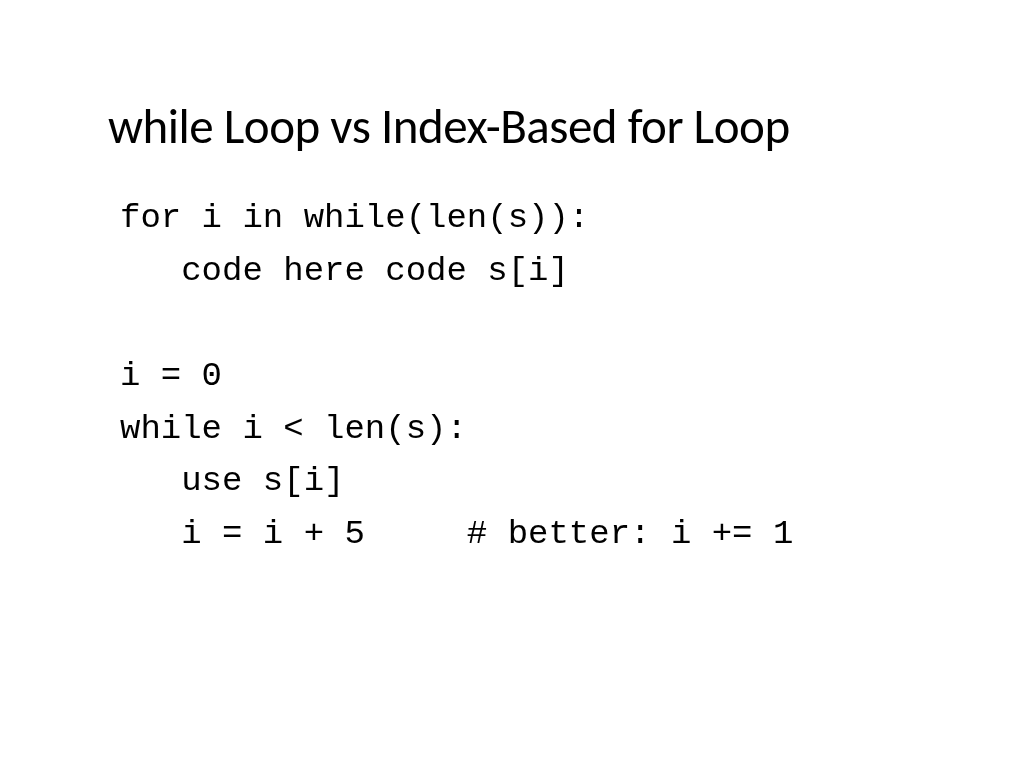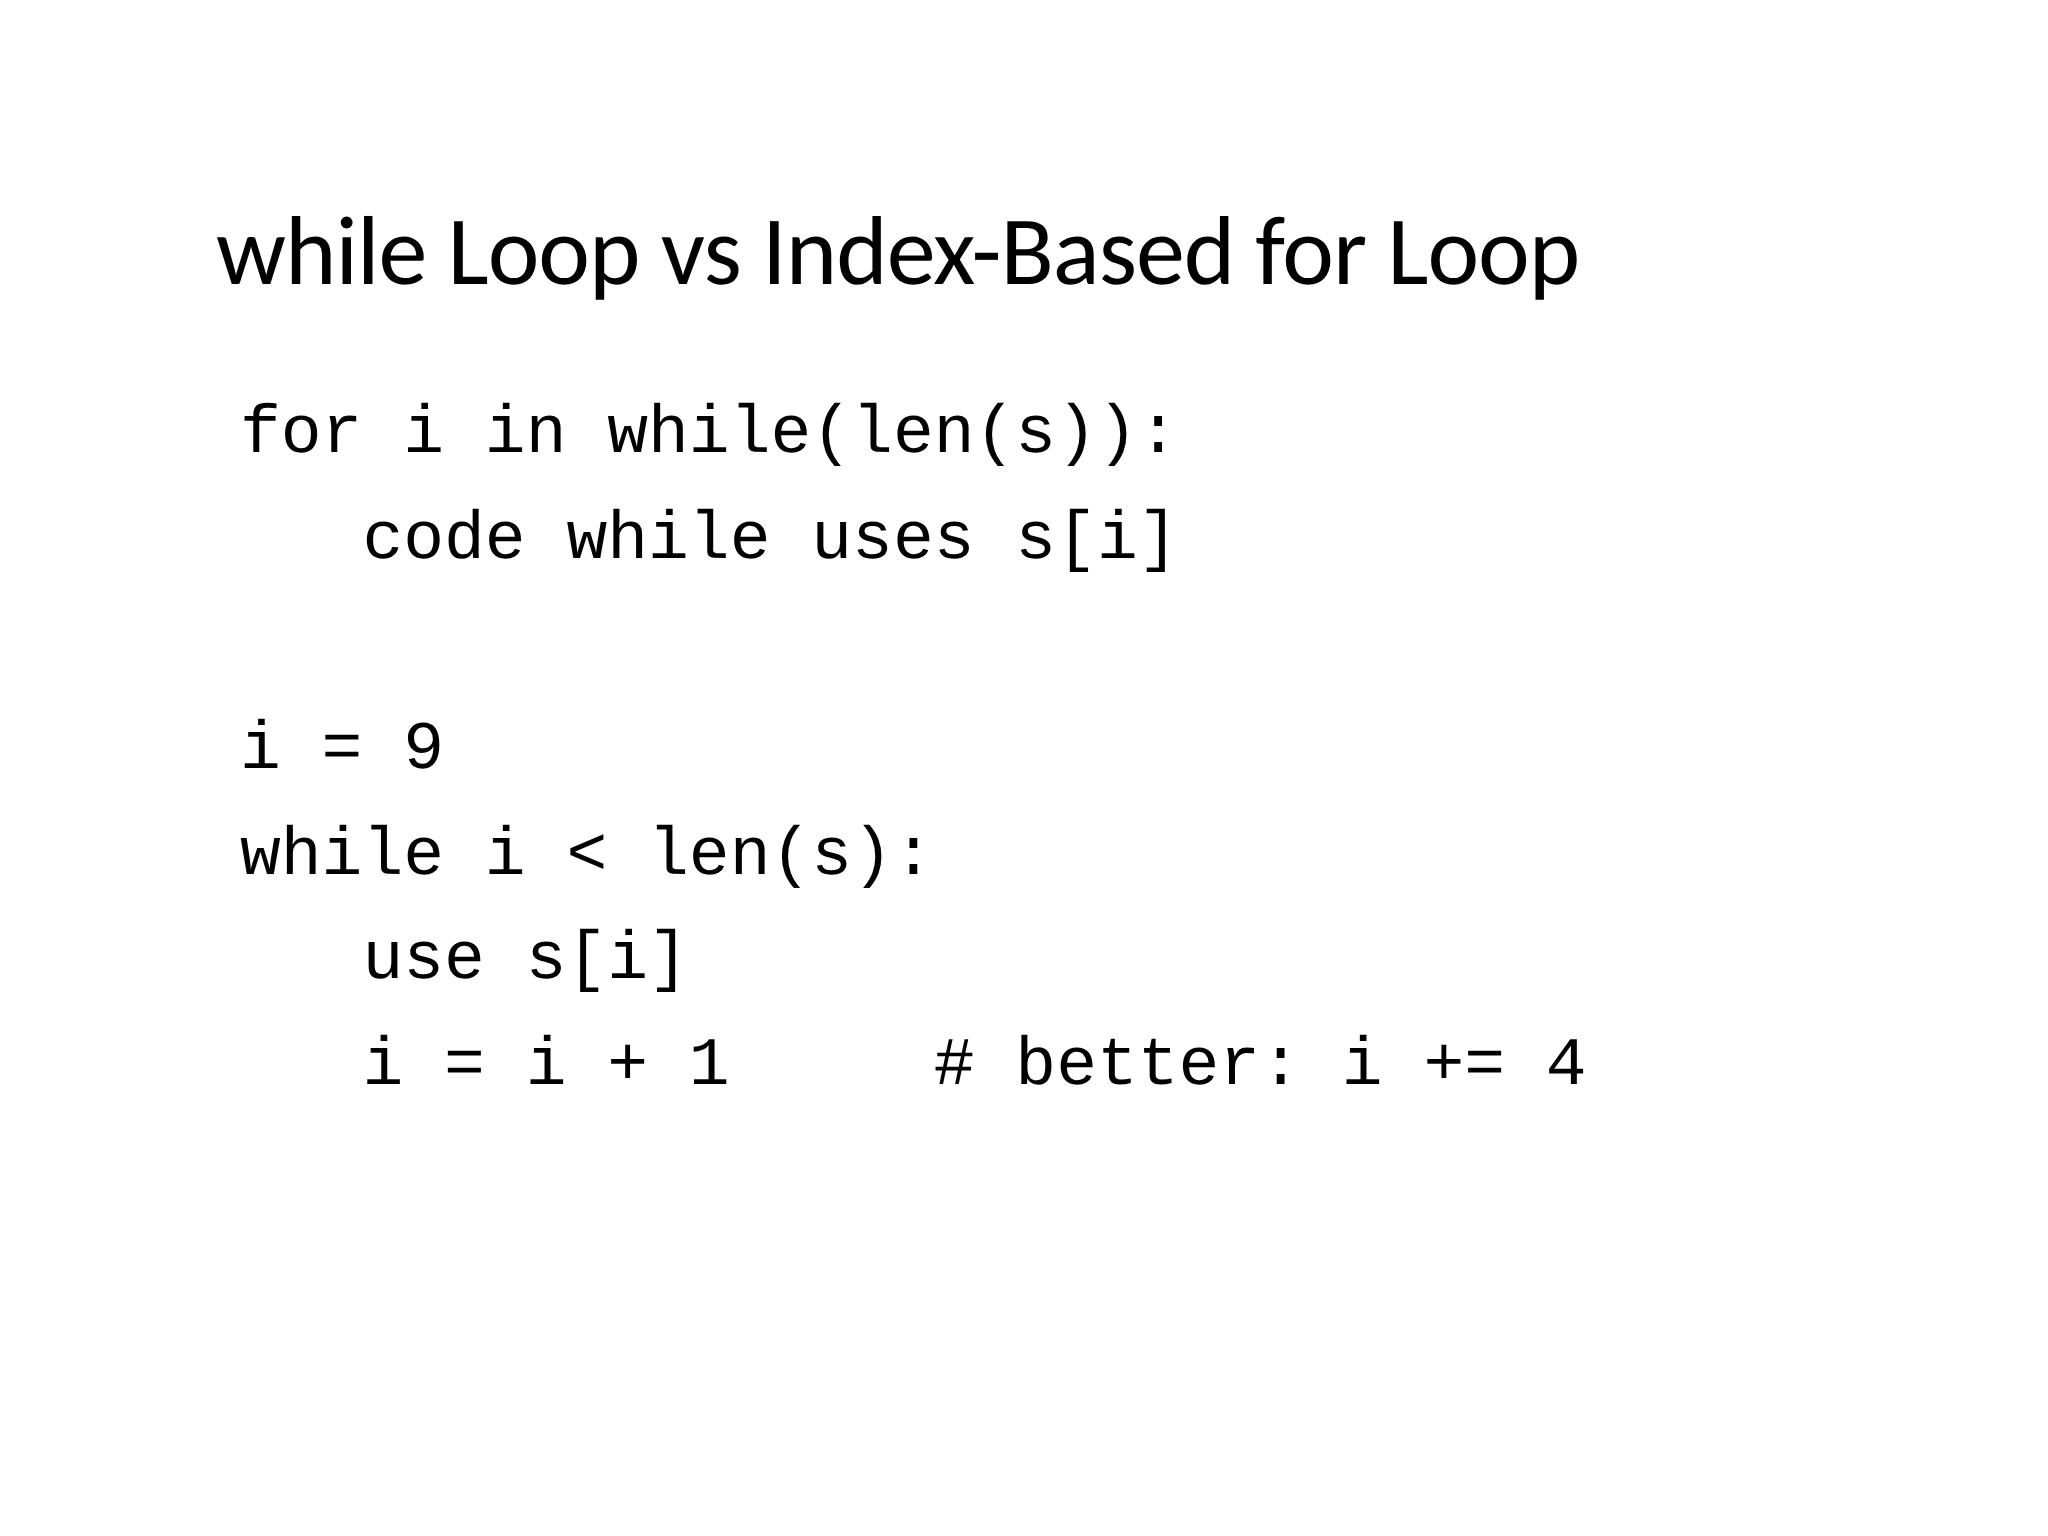--- a/index.html
+++ b/index.html
@@ -25,18 +25,18 @@
       line-height: 1.55;
       white-space: pre;
     }
   </style>
 </head>
 <body>
 
 <h1 class="title">while Loop vs Index-Based for Loop</h1>
 
 <div class="code-block"><span>for i in while(len(s)):</span>
-<span>   code while uses s[i]</span>
+<span>   code here code s[i]</span>
 <span></span>
-<span>i = 9</span>
+<span>i = 0</span>
 <span>while i &lt; len(s):</span>
 <span>   use s[i]</span>
-<span>   i = i + 1     # better: i += 4</span></div>
+<span>   i = i + 5     # better: i += 1</span></div>
 
 </body></html>

